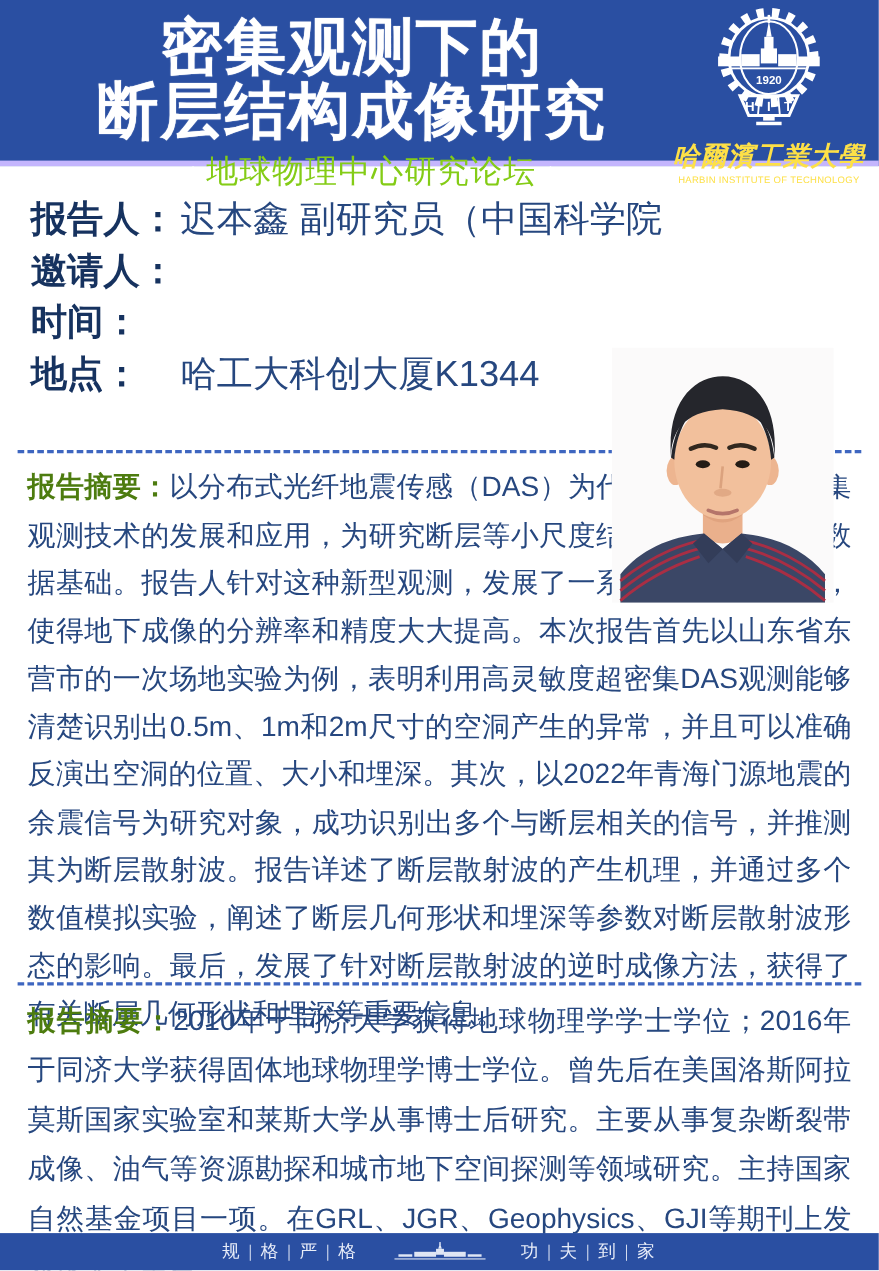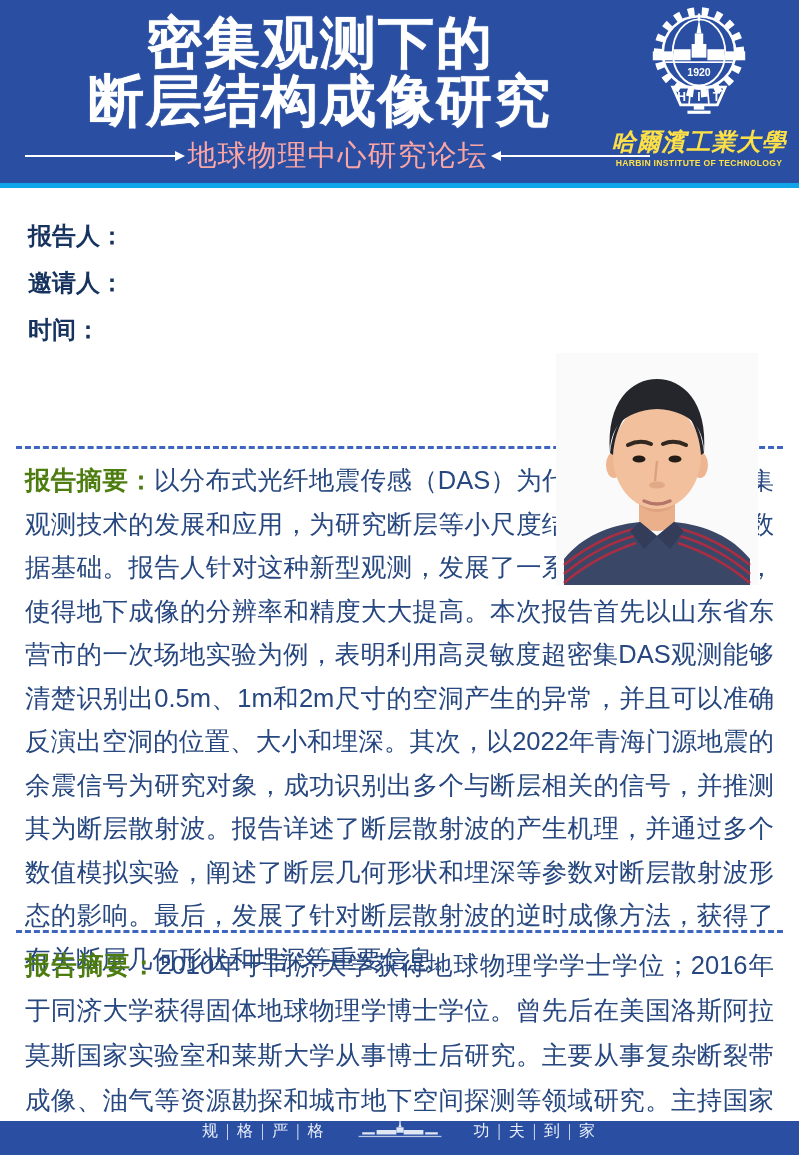--- a/index.html
+++ b/index.html
@@ -9,37 +9,37 @@
     width:799px; height:1155px;
     margin:0 auto;
     background:#ffffff;
     font-family:"Liberation Sans","DejaVu Sans",sans-serif;
     overflow:hidden;
   }
 
   
   .header {
     position:relative;
-    width:100%; height:188px;
+    width:100%; height:151px;
     background:#2a4fa2;
-    border-bottom:5px solid #0ea5e9;
+    border-bottom:5px solid #c4b5fd;
   }
   .header-titles {
     position:absolute; left:0; top:14px; width:640px;
     text-align:center;
     color:#ffffff;
   }
   .title-line {
     font-size:56px; font-weight:900; letter-spacing:2px; line-height:58px;
     text-shadow:0 0 1px #fff;
   }
   .subtitle-row {
     position:absolute; left:25px; top:136px; width:625px;
     display:flex; align-items:center; gap:12px;
-    color:#fca5a5;
+    color:#84cc16;
   }
   .subtitle-text { font-size:29px; font-weight:500; letter-spacing:1px; white-space:nowrap; }
   .sub-line { position:relative; flex:1; height:2px; background:#ffffff; }
   .sub-line.left::after {
     content:""; position:absolute; right:-9px; top:-4px;
     border-left:10px solid #ffffff;
     border-top:5px solid transparent; border-bottom:5px solid transparent;
   }
   .sub-line.right::before {
     content:""; position:absolute; left:-9px; top:-4px;
@@ -52,26 +52,26 @@
     text-align:center; color:#fde047;
   }
   .logo-emblem { display:block; margin:0 auto; }
   .logo-cn {
     margin-top:2px;
     font-family:Liberation Sans, sans-serif;
     font-style:italic; font-weight:700;
     font-size:24px; letter-spacing:1px; white-space:nowrap;
   }
   .logo-en {
-    font-size:8.6px; font-weight:700; letter-spacing:0.3px; white-space:nowrap;
+    font-size:8.6px; font-weight:400; letter-spacing:0.3px; white-space:nowrap;
   }
 
   
   .info-section { position:relative; padding:24px 28px 0 28px; height:258px; }
-  .info-row { display:flex; font-size:24px; line-height:47px; }
+  .info-row { display:flex; font-size:33px; line-height:47px; }
   .info-label { width:136px; flex-shrink:0; font-weight:700; color:#16325f; }
   .info-value { color:#26477f; white-space:nowrap; }
   .photo {
     position:absolute; left:556px; top:165px;
     width:202px; height:232px;
   }
 
   
   .dashed-divider {
     border:none; border-top:3px dashed #3e66c0;
@@ -86,21 +86,21 @@
   }
   .para-section.abstract { line-height:43.5px; height:481px; }
   .para-section.bio { line-height:45px; height:199px; }
   .para-label { font-weight:700; color:#4d7c0f; }
 
   
   .footer {
     position:absolute; left:0; bottom:0;
     width:100%; height:34px;
     background:#2a4fa2;
-    display:flex; align-items:flex-start; justify-content:center; gap:28px;
+    display:flex; align-items:center; justify-content:center; gap:28px;
     color:#e9eef9;
     font-family:"Liberation Serif","DejaVu Serif",serif;
     font-size:16px; letter-spacing:2px;
   }
   .footer-motto { white-space:nowrap; }
 </style>
 </head>
 <body>
 
 <div class="page">
@@ -151,26 +151,31 @@
         <rect x="49" y="99.5" width="22" height="3" fill="#ffffff"></rect>
       </svg>
       <div class="logo-cn">哈爾濱工業大學</div>
       <div class="logo-en">HARBIN INSTITUTE OF TECHNOLOGY</div>
     </div>
   </div>
 
   <div class="info-section">
     <div class="info-row">
       <span class="info-label">报告人：</span>
+      <span class="info-value">迟本鑫 副研究员（中国科学院</span>
     </div>
     <div class="info-row">
       <span class="info-label">邀请人：</span>
     </div>
     <div class="info-row">
       <span class="info-label">时间：</span>
+    </div>
+    <div class="info-row">
+      <span class="info-label">地点：</span>
+      <span class="info-value">哈工大科创大厦K1344</span>
     </div>
 
     <svg class="photo" viewBox="0 0 202 232">
       <rect x="0" y="0" width="202" height="232" fill="#fbfafa"></rect>
 
       <path d="M83,138 L83,172 Q101,184 119,172 L119,138 Z" fill="#eab08c"></path>
       <path d="M83,145 Q101,160 119,145 L119,152 Q101,166 83,152 Z" fill="#d99b76" opacity="0.6"></path>
 
       <path d="M8,232 L8,206 C26,184 52,172 84,169 L101,183 L118,169 C150,172 176,184 194,206 L194,232 Z" fill="#3b4766"></path>
 

